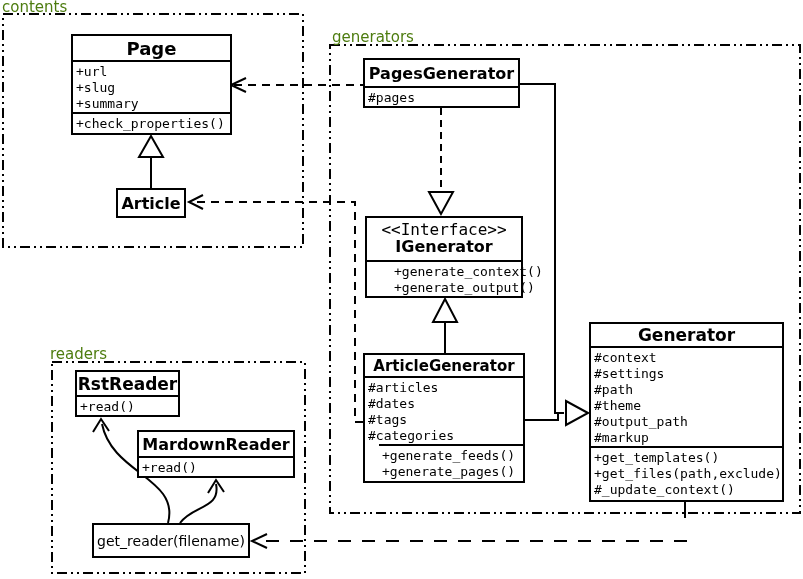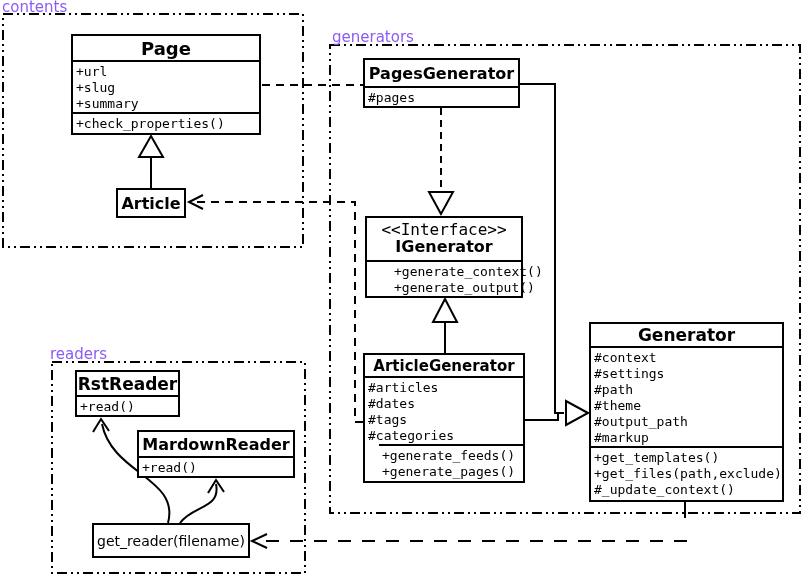--- a/index.html
+++ b/index.html
@@ -1,19 +1,19 @@
 <!DOCTYPE html>
 <html><head>
 <meta charset="utf-8">
 <style>
   html,body{margin:0;padding:0;background:#ffffff;}
   #canvas{position:relative;width:803px;height:579px;background:#fff;overflow:hidden;
           font-family:"DejaVu Sans",sans-serif;color:#000;}
   #wires{position:absolute;left:0;top:0;width:803px;height:579px;}
-  .pkg-label{position:absolute;font-size:15px;line-height:16px;color:#8b5cf6;white-space:nowrap;}
+  .pkg-label{position:absolute;font-size:15px;line-height:16px;color:#4d7c0f;white-space:nowrap;}
   .uml-class{position:absolute;border:2px solid #000;background:#fff;box-sizing:border-box;
              display:flex;flex-direction:column;}
   .uml-title{font-weight:bold;text-align:center;display:flex;flex-direction:column;
              align-items:center;justify-content:center;box-sizing:border-box;white-space:nowrap;}
   .stereo{font-family:"DejaVu Sans Mono",monospace;font-weight:normal;font-size:16px;line-height:15px;}
   .cmp{border-top:2px solid #000;box-sizing:border-box;padding:2px 0 0 0;overflow:visible;}
   .row{font-family:"DejaVu Sans Mono",monospace;font-size:13px;line-height:16px;
        padding:0 3px;white-space:pre;}
   .plainbox{position:absolute;border:2px solid #000;background:#fff;box-sizing:border-box;
             display:flex;align-items:center;justify-content:center;font-size:14px;white-space:nowrap;}
@@ -56,21 +56,21 @@
     <polyline points="93,432 101,419 109,431" fill="none" stroke="#000" stroke-width="2"></polyline>
 
     <path d="M 180 523 C 193 505 221 509 216 484" fill="none" stroke="#000" stroke-width="2"></path>
     <polyline points="208,493 216,480 224,492" fill="none" stroke="#000" stroke-width="2"></polyline>
   </svg>
 
   <div class="pkg-label" style="left:2px;top:-1px;">contents</div>
   <div class="pkg-label" style="left:332px;top:29px;">generators</div>
   <div class="pkg-label" style="left:50px;top:346px;">readers</div>
 
-  <div class="uml-class" style="left:71px;top:34px;width:190px;height:101px;">
+  <div class="uml-class" style="left:71px;top:34px;width:161px;height:101px;">
     <div class="uml-title" style="height:25px;font-size:18px;">Page</div>
     <div class="cmp" style="flex:1;">
       <div class="row">+url</div>
       <div class="row">+slug</div>
       <div class="row">+summary</div>
     </div>
     <div class="cmp" style="flex:0 0 21px;">
       <div class="row">+check_properties()</div>
     </div>
   </div>

